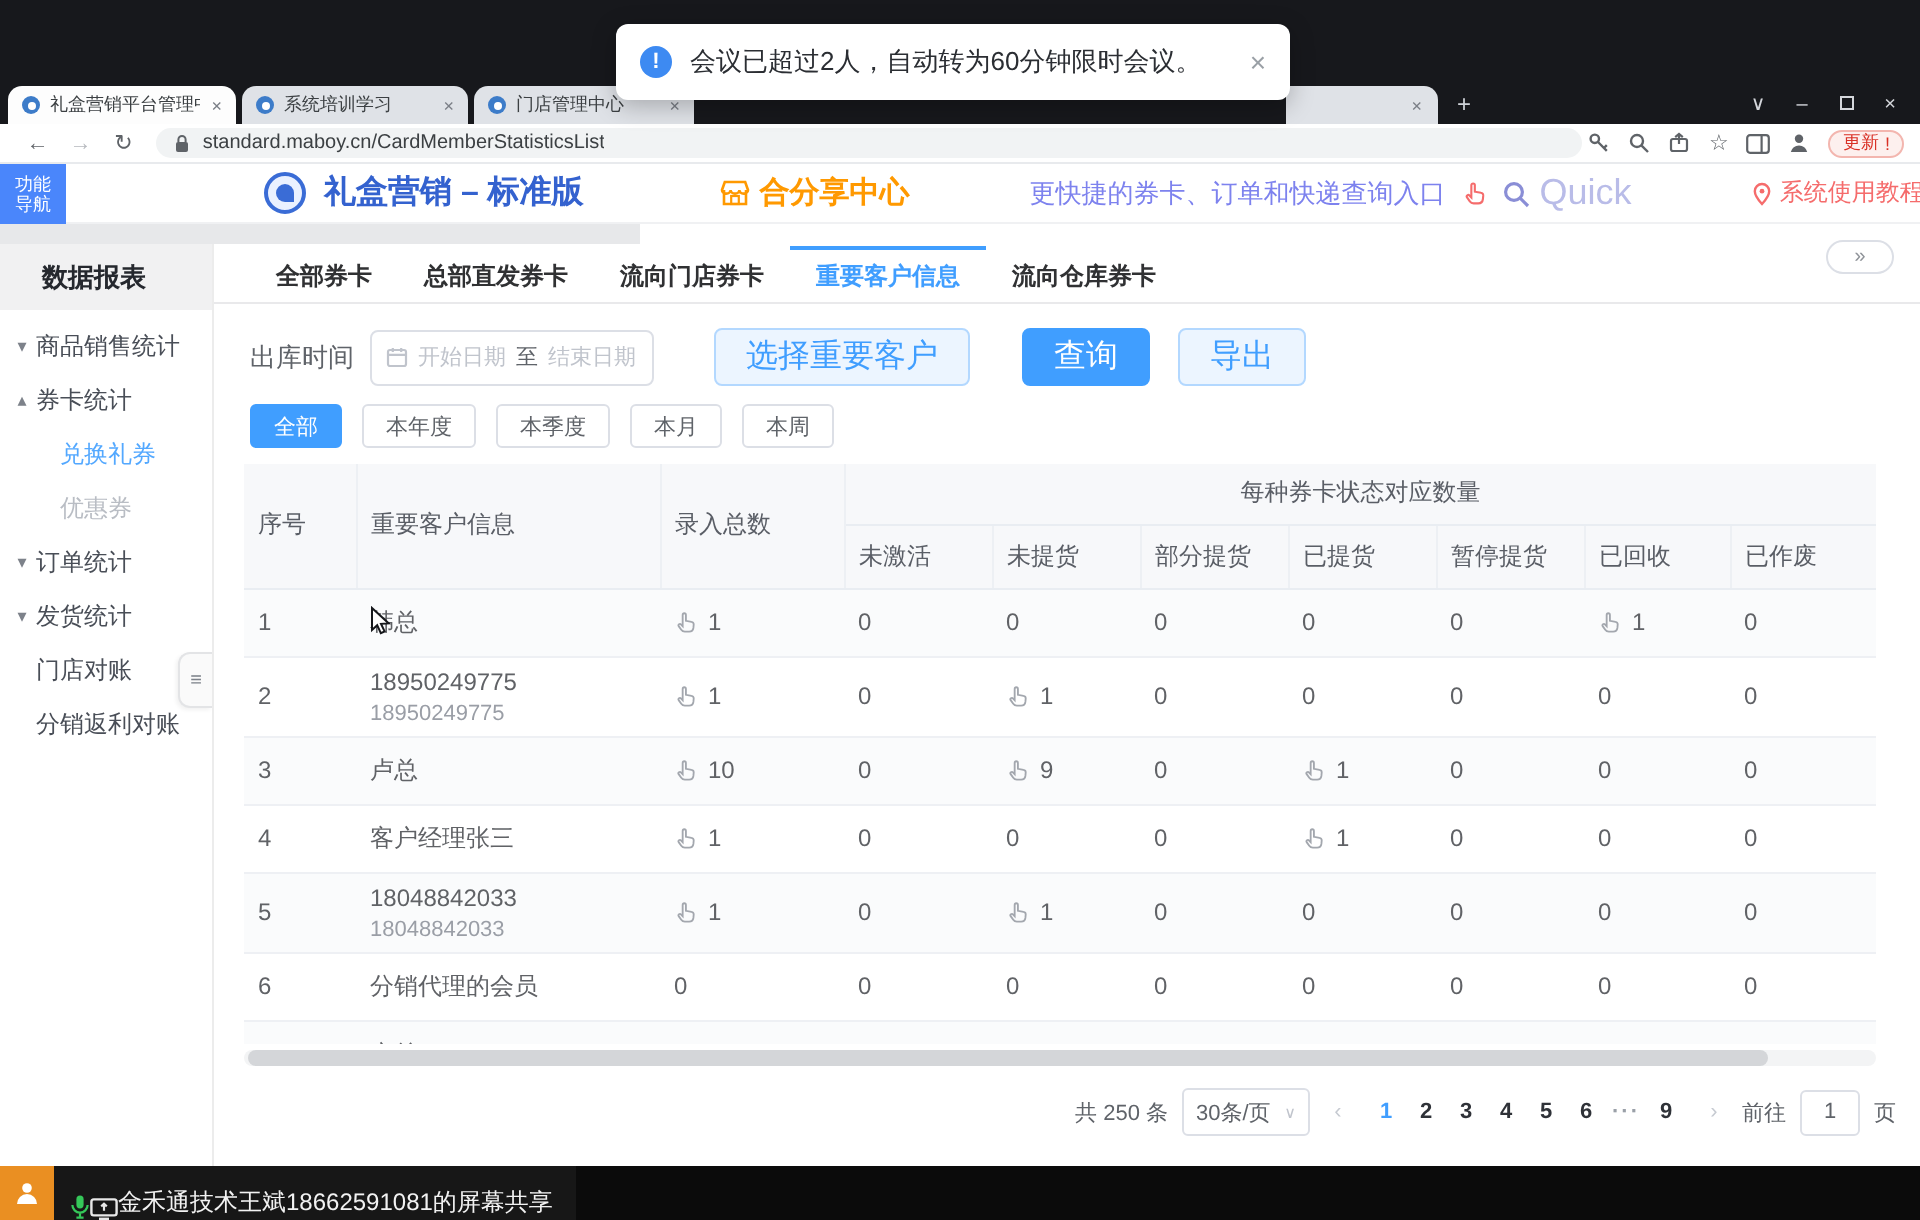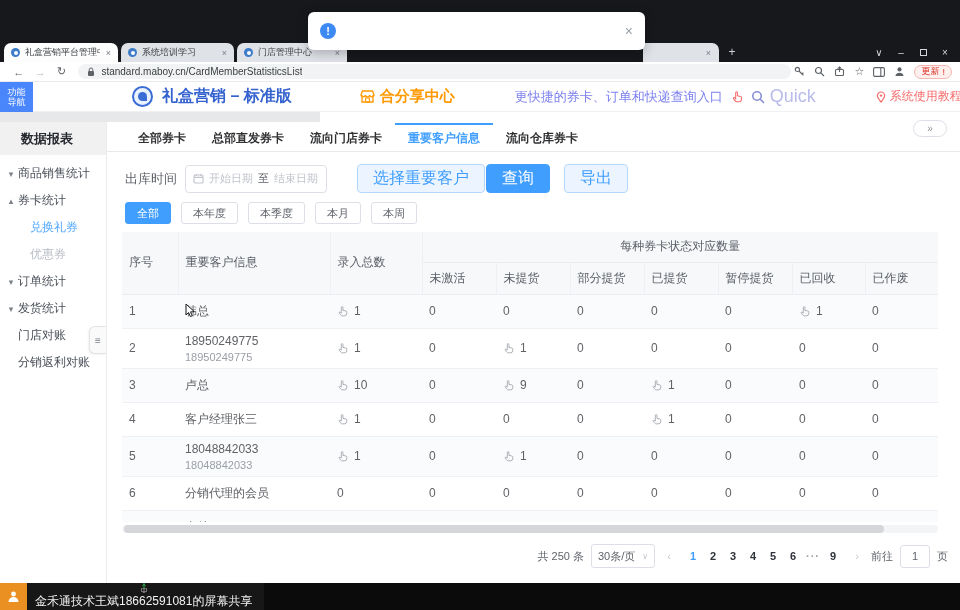--- a/index.html
+++ b/index.html
@@ -121,21 +121,21 @@
   .parrow { color:#c6cad1; font-size:11px; width:14px; text-align:center; }
   .pnum { width:20px; text-align:center; color:#2f3238; font-weight:bold; }
   .pnum.active { color:#409eff; }
   .pnum.dots { color:#9aa0a8; letter-spacing:1px; }
   .goto-input { width:30px; height:23px; border:1px solid #dcdfe6; border-radius:3px; text-align:center;
                 font-size:11px; color:#5f6369; font-family:inherit; }
 
   
   .taskbar { position:absolute; bottom:0; left:0; width:960px; height:27px; background:#0b0b0b; display:flex; align-items:center; }
   .tb-person { width:27px; height:27px; background:#ea8f22; display:flex; align-items:center; justify-content:center; flex:0 0 auto; }
-  .tb-zone { display:flex; align-items:center; gap:0; background:#171717; height:27px; padding:0 12px 0 8px;flex-direction:column; }
+  .tb-zone { display:flex; align-items:flex-end; gap:0; background:#171717; height:27px; padding:0 12px 0 8px; }
   .tb-text { color:#f2f2f2; font-size:12px; white-space:nowrap; }
 
   
   .toast { position:absolute; left:308px; top:12px; width:337px; height:38px; background:#fff; border-radius:6px;
            box-shadow:0 3px 12px rgba(0,0,0,.25); display:flex; align-items:center; padding:0 12px; z-index:10; }
   .toast .ticon { width:16px; height:16px; border-radius:50%; background:#3d8af2; color:#fff; font-size:11px; font-weight:bold;
                   display:flex; align-items:center; justify-content:center; flex:0 0 auto; }
   .toast .ttext { font-size:13px; color:#2b2e33; margin-left:9px; white-space:nowrap; }
   .toast .tclose2 { margin-left:auto; color:#9aa0a6; font-size:14px; }
 
@@ -318,21 +318,21 @@
         <div class="daterange">
           <svg width="11" height="11" viewBox="0 0 11 11">
               <rect x="1" y="2" width="9" height="8" rx="1" fill="none" stroke="#c0c4cc" stroke-width="1.1"></rect>
               <path d="M1 4.4h9M3.4 1v2M7.6 1v2" stroke="#c0c4cc" stroke-width="1.1"></path>
             </svg>
           <span class="ph">开始日期</span>
           <span class="to">至</span>
           <span class="ph">结束日期</span>
         </div>
         <div class="btn plain" style="margin-left:30px;">选择重要客户</div>
-        <div class="btn primary" style="margin-left:1px;">查询</div>
+        <div class="btn primary" style="margin-left:26px;">查询</div>
         <div class="btn plain" style="margin-left:14px;">导出</div>
       </div>
 
       <div class="chiprow" id="chips">
           <div class="chip active">全部</div>
           <div class="chip">本年度</div>
           <div class="chip">本季度</div>
           <div class="chip">本月</div>
           <div class="chip">本周</div>
         </div>
@@ -622,20 +622,21 @@
           <rect x="0.7" y="0.7" width="12.6" height="8" rx="1.2" fill="none" stroke="#e8e8e8" stroke-width="1.2"></rect>
           <path d="M7 3v3.4M5.6 4.2L7 2.9l1.4 1.3" stroke="#e8e8e8" stroke-width="1.1" fill="none"></path>
           <path d="M4.5 10.4h5" stroke="#e8e8e8" stroke-width="1.2"></path>
         </svg>
       <span class="tb-text">金禾通技术王斌18662591081的屏幕共享</span>
     </div>
   </div>
 
   <div class="toast">
     <span class="ticon">!</span>
+    <span class="ttext">会议已超过2人，自动转为60分钟限时会议。</span>
     <span class="tclose2">×</span>
   </div>
 
   <svg class="cursor" width="11" height="15" viewBox="0 0 11 15">
       <path d="M1 1 L1 12 L3.6 9.6 L5.4 13.6 L7.3 12.7 L5.5 8.9 L9.4 8.7 Z" fill="#fff" stroke="#16181c" stroke-width="1"></path>
     </svg>
 
 </div>
 
 </body></html>

